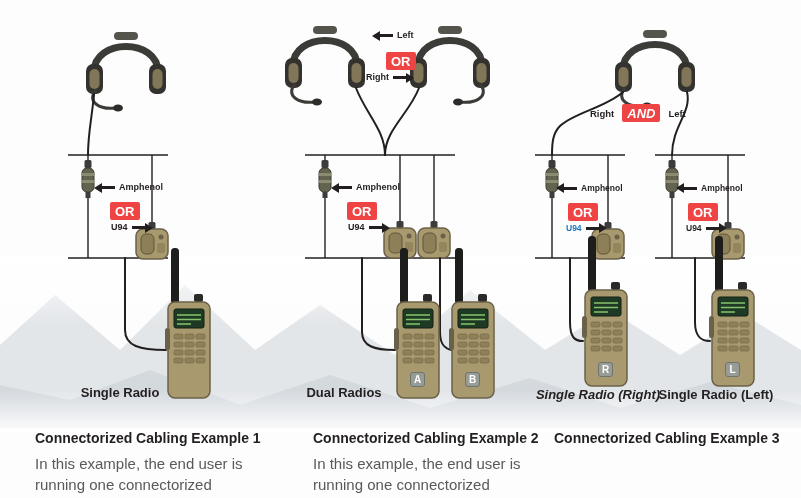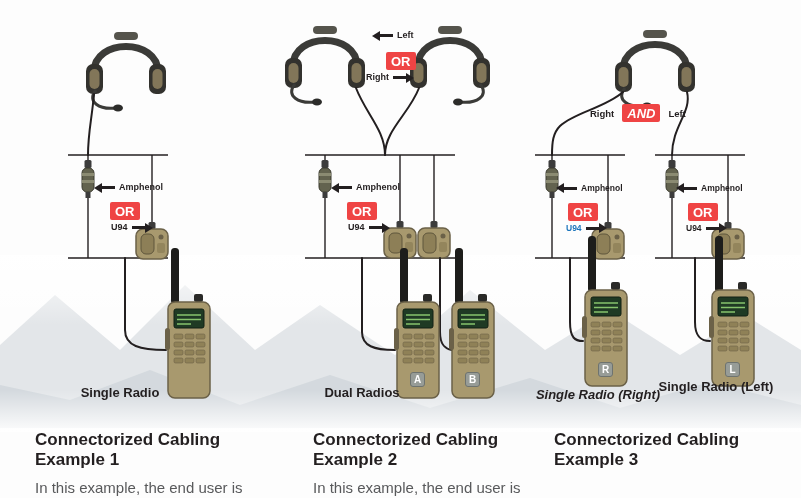--- a/index.html
+++ b/index.html
@@ -22,21 +22,21 @@
   .arr.r::after { content:""; position:absolute; right:-8px; top:-3.75px;
                   border-left:8px solid #231f20; border-top:5px solid transparent;
                   border-bottom:5px solid transparent; }
   .caption { position:absolute; font-weight:700; font-size:13px; color:#231f20;
              text-align:center; z-index:3; line-height:1.1; }
   .radio-letter { position:absolute; width:15px; height:15px; background:#979c97;
                   border:1px solid #6e736f; border-radius:3px; color:#ffffff; font-weight:700;
                   font-size:10px; display:flex; align-items:center; justify-content:center;
                   z-index:3; line-height:1; }
   .col { position:absolute; top:430px; width:250px; z-index:3; }
-  .col h3 { font-size:17px; font-weight:700; color:#231f20; margin-bottom:7px; }
+  .col h3 { font-size:14px; font-weight:700; color:#231f20; margin-bottom:7px; }
   .col p { font-size:15px; color:#58595b; line-height:1.42; width:228px; }
   .u94-blue { color:#1c75bc; }
   .cable { stroke:#231f20; stroke-width:2; fill:none; stroke-linecap:round; }
   .frameline { stroke:#231f20; stroke-width:1.4; fill:none; }
   .row3 { position:absolute; display:flex; align-items:center; gap:8px; font-weight:700;
           font-size:9.5px; color:#231f20; z-index:3; }
 </style>
 </head>
 <body>
 
@@ -223,23 +223,23 @@
     <span>U94</span>
     <span class="arr r"></span>
   </div>
 
   <div class="radio-letter" style="left:410px; top:372px;">A</div>
   <div class="radio-letter" style="left:465px; top:372px;">B</div>
   <div class="radio-letter" style="left:598px; top:362px;">R</div>
   <div class="radio-letter" style="left:725px; top:362px;">L</div>
 
   <div class="caption" style="left:72px; top:386px; width:96px;">Single Radio</div>
-  <div class="caption" style="left:312px; top:386px; width:100px;">Dual Radios</div>
+  <div class="caption" style="left:294px; top:386px; width:100px;">Dual Radios</div>
   <div class="caption" style="left:534px; top:388px; width:128px;font-style:italic;">Single Radio (Right)</div>
-  <div class="caption" style="left:652px; top:380px; width:128px;">Single Radio (Left)</div>
+  <div class="caption" style="left:652px; top:388px; width:128px;">Single Radio (Left)</div>
 
   <div class="col" style="left:35px;">
     <h3>Connectorized Cabling Example 1</h3>
     <p>In this example, the end user is running one connectorized downlead and a single channel PTT, which is connected to one radio.</p>
   </div>
   <div class="col" style="left:294px;margin-left:19px;">
     <h3>Connectorized Cabling Example 2</h3>
     <p>In this example, the end user is running one connectorized downlead and a dual channel PTT, which is connected to two radios.</p>
   </div>
   <div class="col" style="left:554px;">

